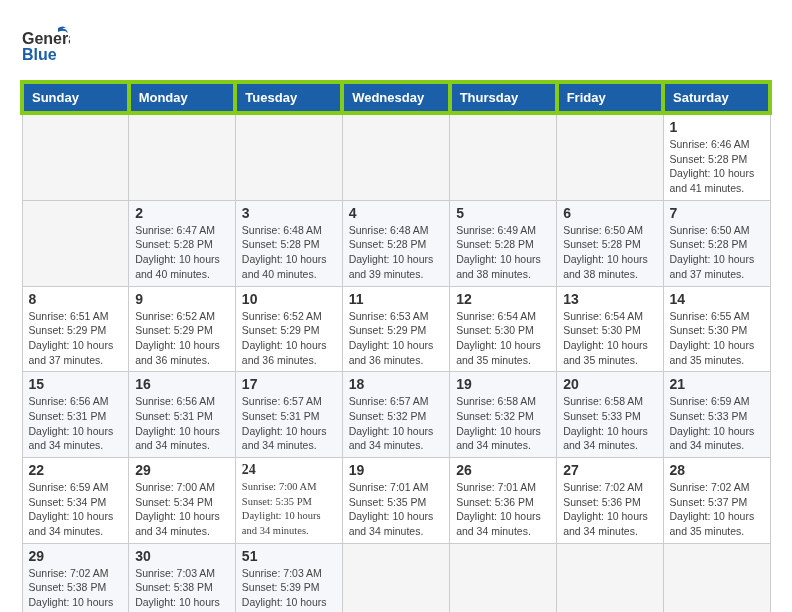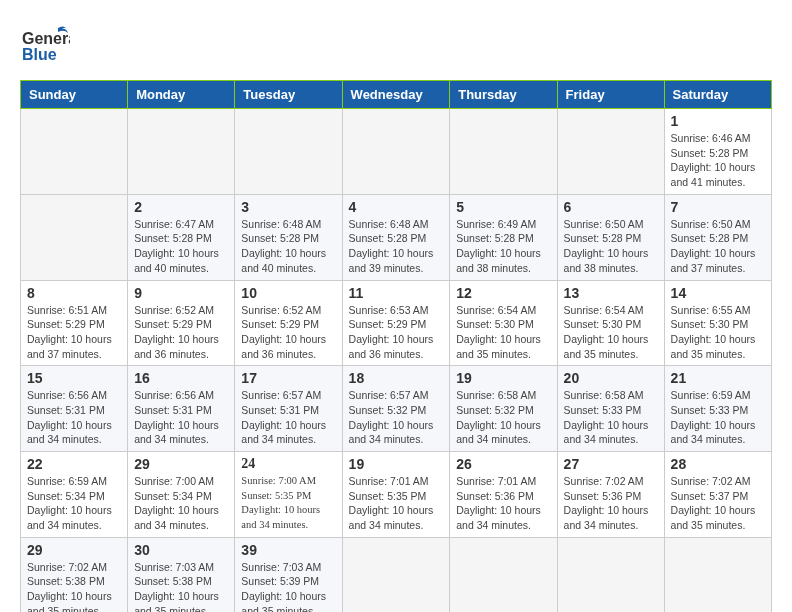--- a/index.html
+++ b/index.html
@@ -33,21 +33,21 @@
       border-collapse: collapse;
       font-size: 11px;
     }
     .calendar th {
       background: #1a5fa8;
       color: #fff;
       text-align: left;
       padding: 6px 8px;
       font-size: 13px;
       font-weight: bold;
-      border: 1px solid #84cc16;
+      border: 4px solid #84cc16;
     }
     .calendar td {
       border: 1px solid #ccc;
       padding: 4px 6px;
       vertical-align: top;
       width: 108px;
       min-height: 80px;
       background: #fff;
     }
     .calendar tr:nth-child(even) td {
@@ -236,21 +236,21 @@
       <tr>
         <td style="background: rgb(245, 247, 250);">
           <span class="day-number">29</span>
           <div class="day-info">Sunrise: 7:02 AM<br>Sunset: 5:38 PM<br>Daylight: 10 hours<br>and 35 minutes.</div>
         </td>
         <td style="background: rgb(245, 247, 250);">
           <span class="day-number">30</span>
           <div class="day-info">Sunrise: 7:03 AM<br>Sunset: 5:38 PM<br>Daylight: 10 hours<br>and 35 minutes.</div>
         </td>
         <td style="background: rgb(245, 247, 250);">
-          <span class="day-number">39</span>
+          <span class="day-number">51</span>
           <div class="day-info">Sunrise: 7:03 AM<br>Sunset: 5:39 PM<br>Daylight: 10 hours<br>and 35 minutes.</div>
         </td>
         <td class="empty-cell"></td>
         <td class="empty-cell"></td>
         <td class="empty-cell"></td>
         <td class="empty-cell"></td>
       </tr>
     </tbody>
 </table>
 

